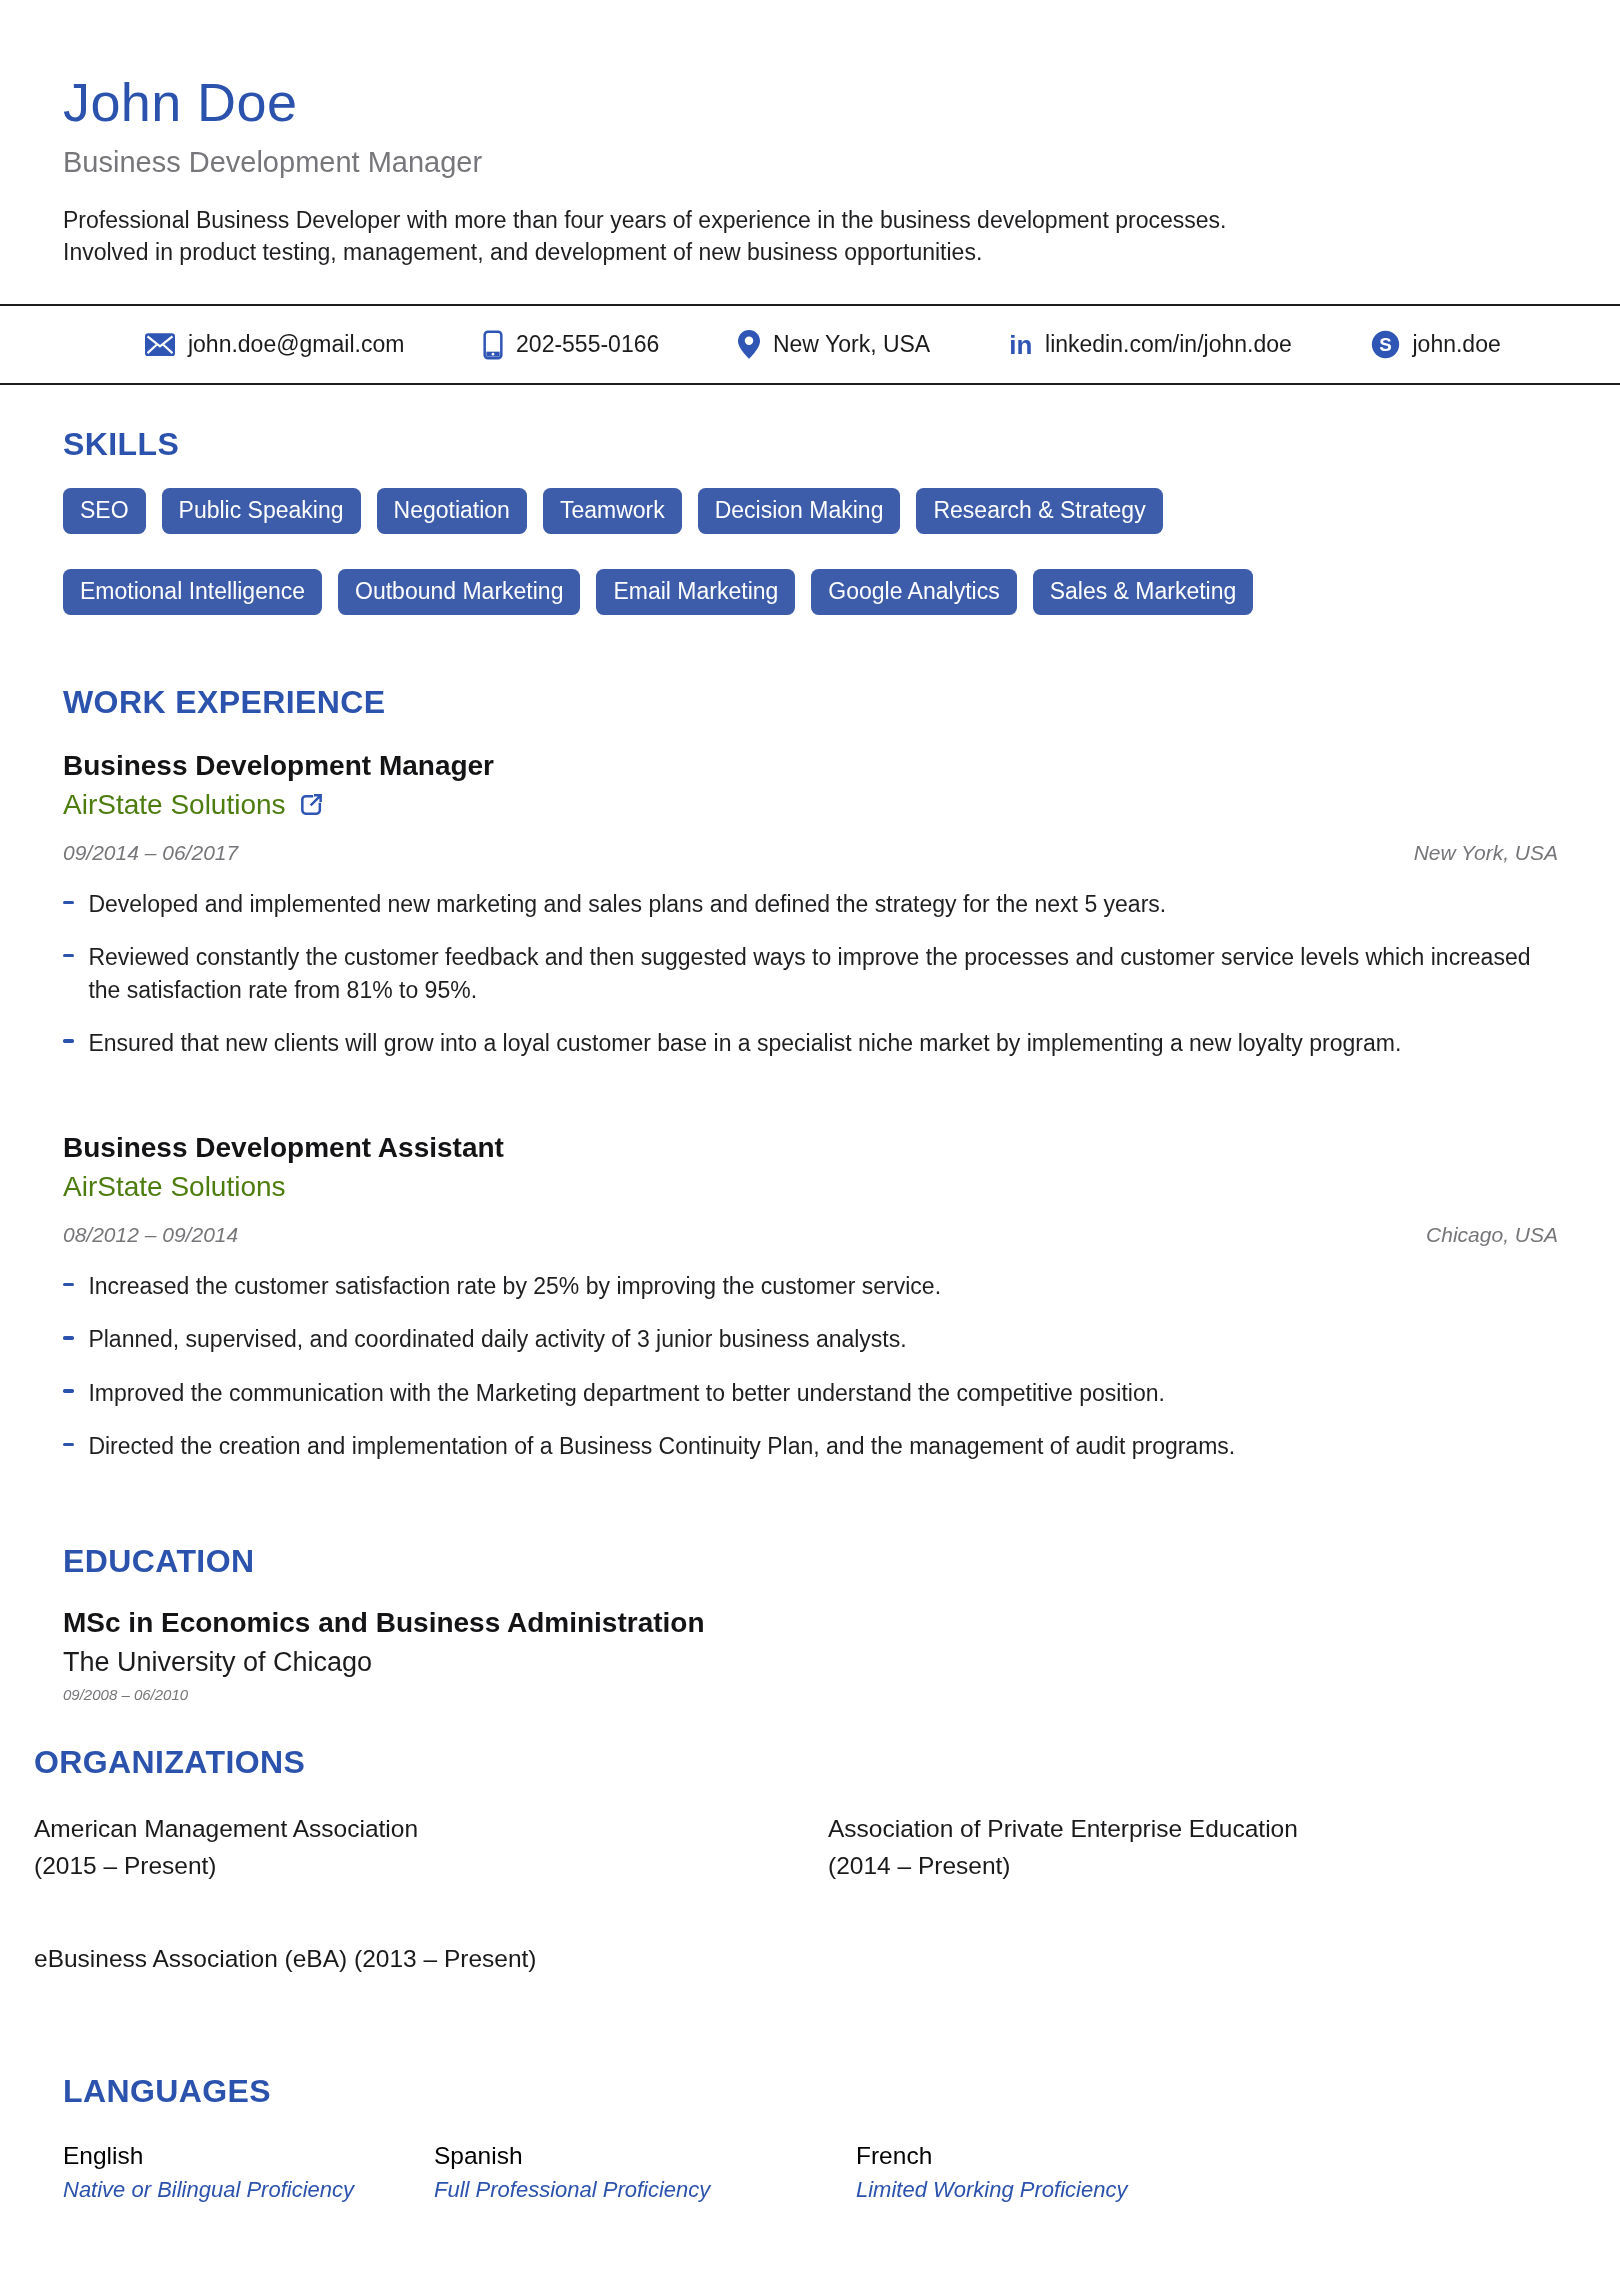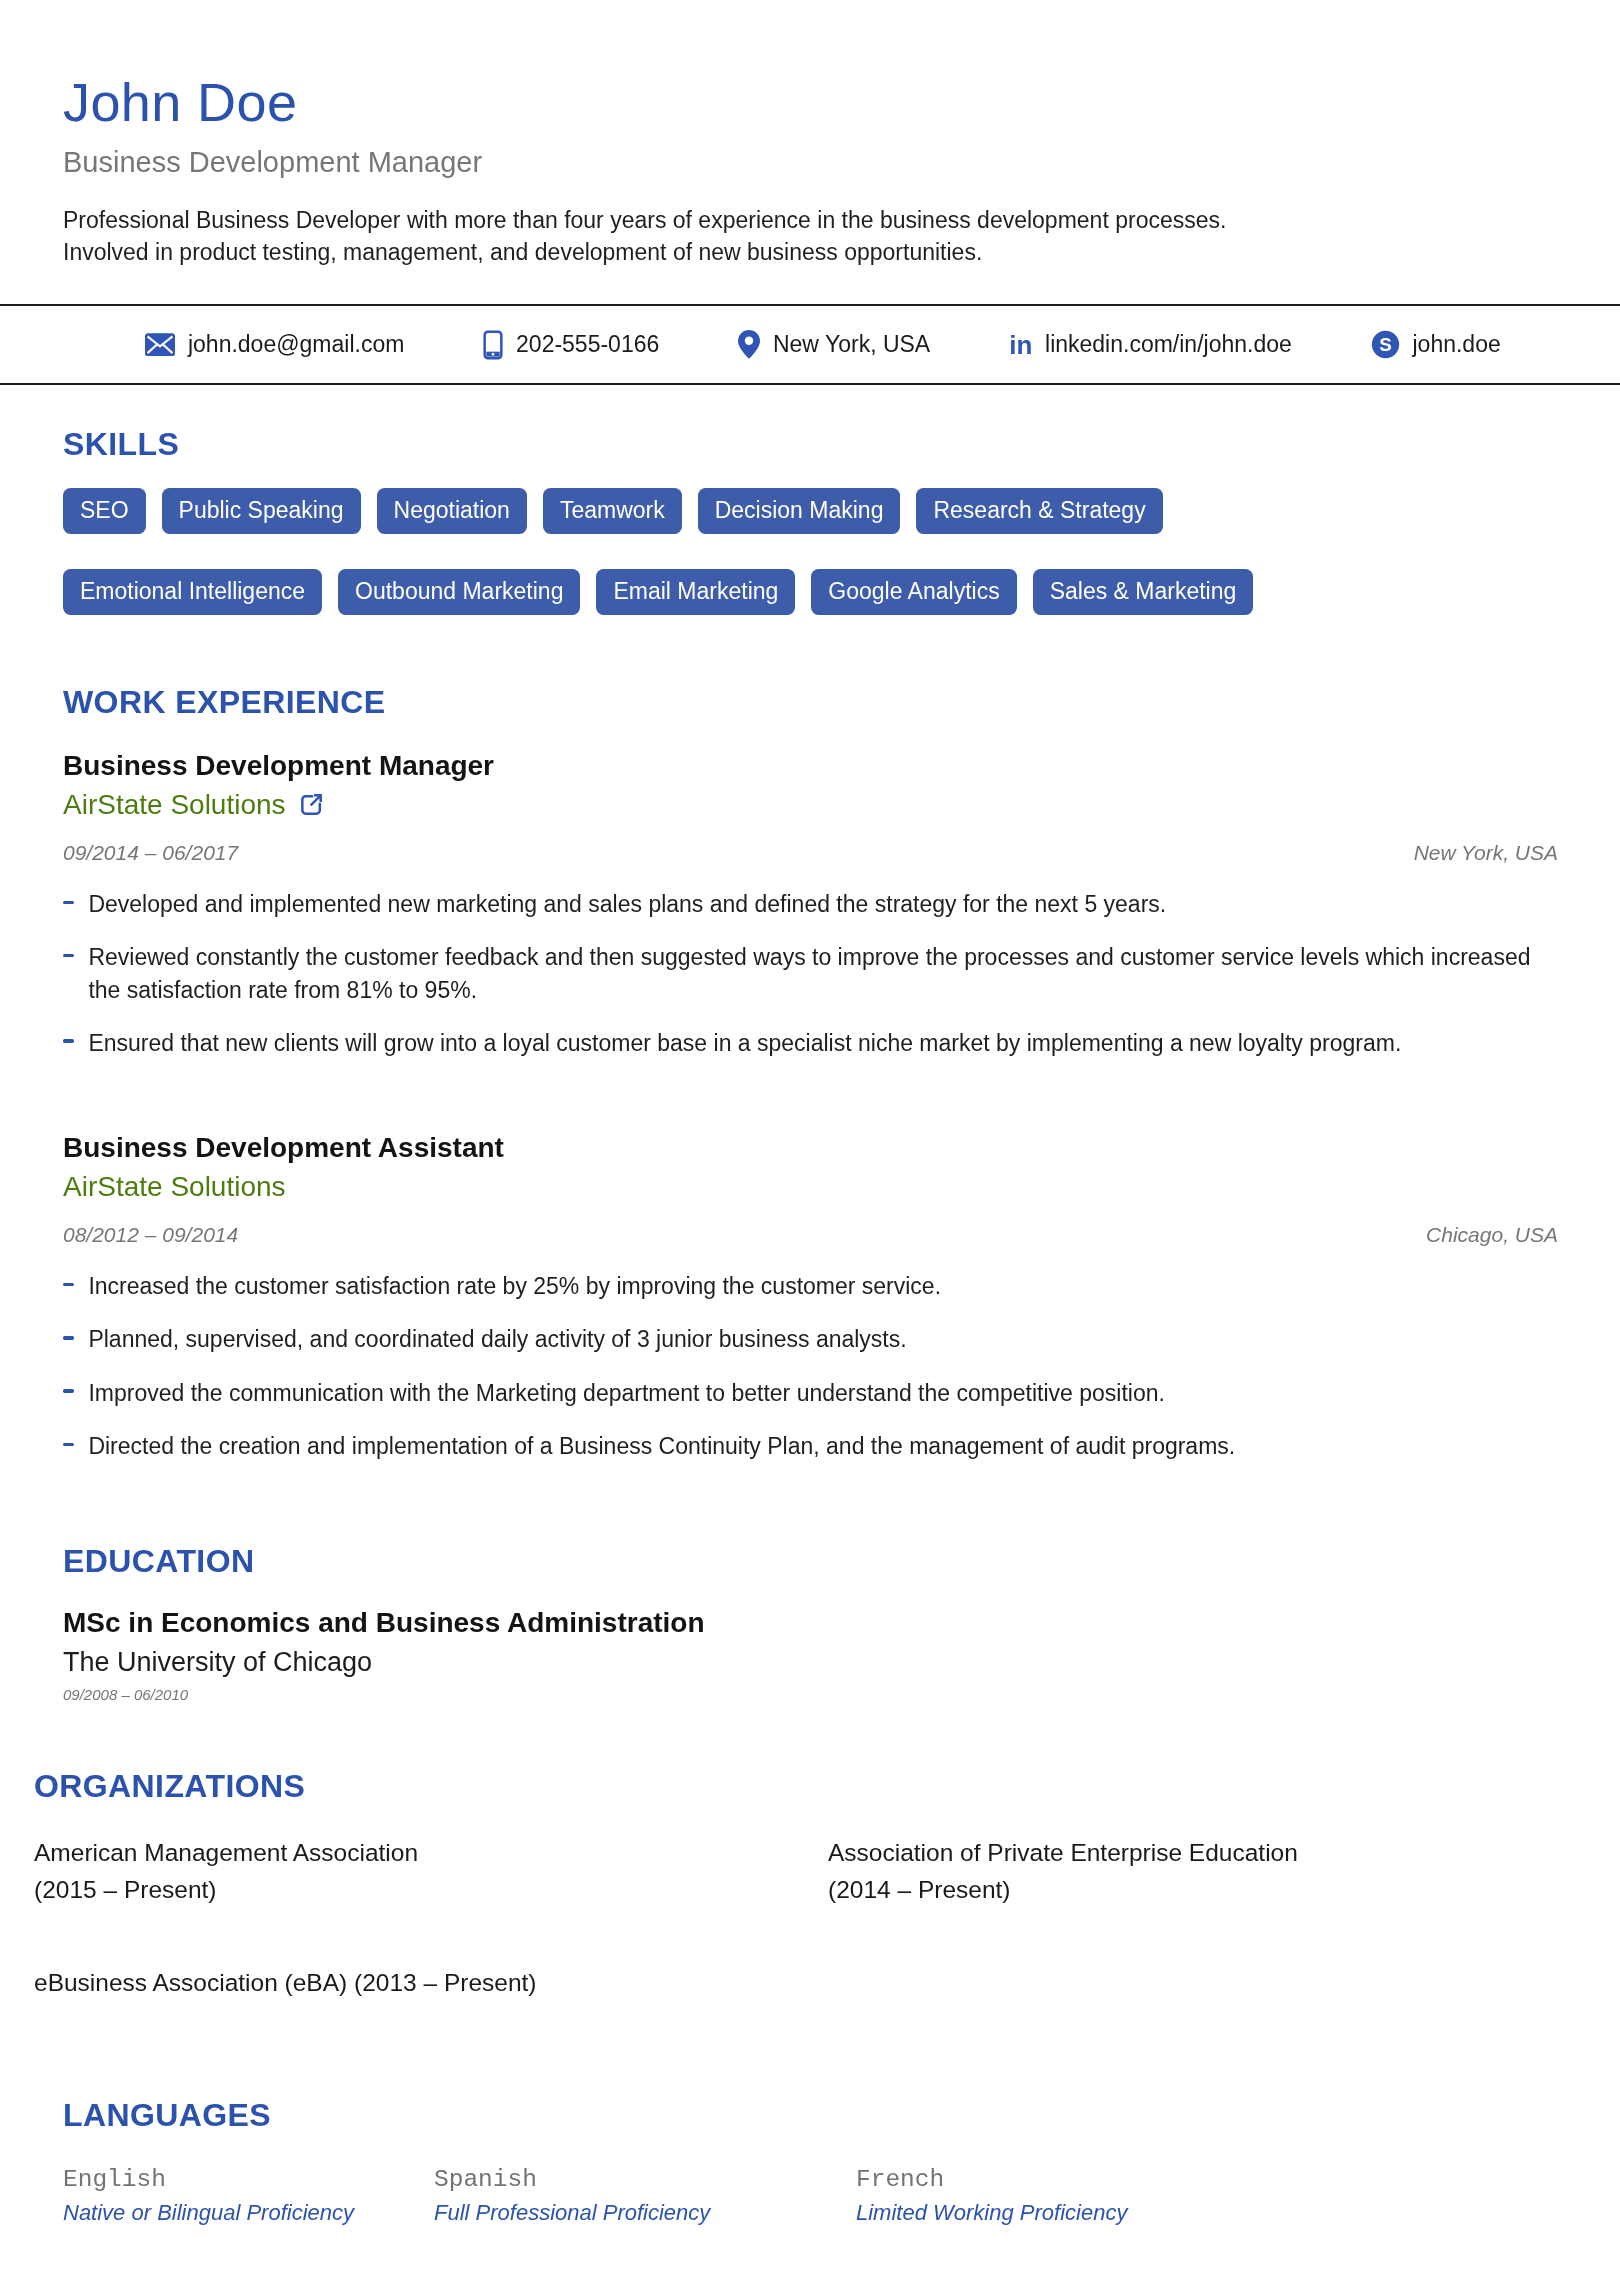--- a/index.html
+++ b/index.html
@@ -52,29 +52,29 @@
   .bullets li{display:flex;gap:14.4px;margin-bottom:21px;}
   .dash{flex:0 0 11px;height:3.4px;background:var(--accent);border-radius:1.7px;margin-top:12.7px;}
 
   
   .education{margin-top:81px;}
   .degree{font-size:28px;font-weight:bold;margin:27px 0 0;color:#141416;}
   .school{font-size:27px;margin-top:8.4px;}
   .edu-period{font-style:italic;color:var(--muted);font-size:15px;margin-top:8px;}
 
   
-  .organizations{margin-top:65px;padding-left:34px;}
+  .organizations{margin-top:41px;padding-left:34px;}
   .org-grid{display:grid;grid-template-columns:794px 1fr;row-gap:56px;margin-top:30px;font-size:24.5px;line-height:1.5;color:#1a1a1c;}
   .org-period:empty{display:none;}
   .org-period{display:block;}
 
   
   .languages{margin-top:95px;padding-bottom:68px;}
   .lang-grid{display:grid;grid-template-columns:371px 422px 1fr;margin-top:32px;}
-  .lang-name{font-size:24.5px;color:#737373;font-family:Liberation Mono, monospace;}
+  .lang-name{font-size:24.5px;color:#000000;}
   .lang-level{font-style:italic;color:var(--accent);font-size:22px;margin-top:7.6px;}
 </style>
 </head>
 <body>
 
 <div class="header pad">
   <h1 class="name">John Doe</h1>
   <h2 class="headline">Business Development Manager</h2>
   <p class="summary">
     <span>Professional Business Developer with more than four years of experience in the business development processes.</span>

